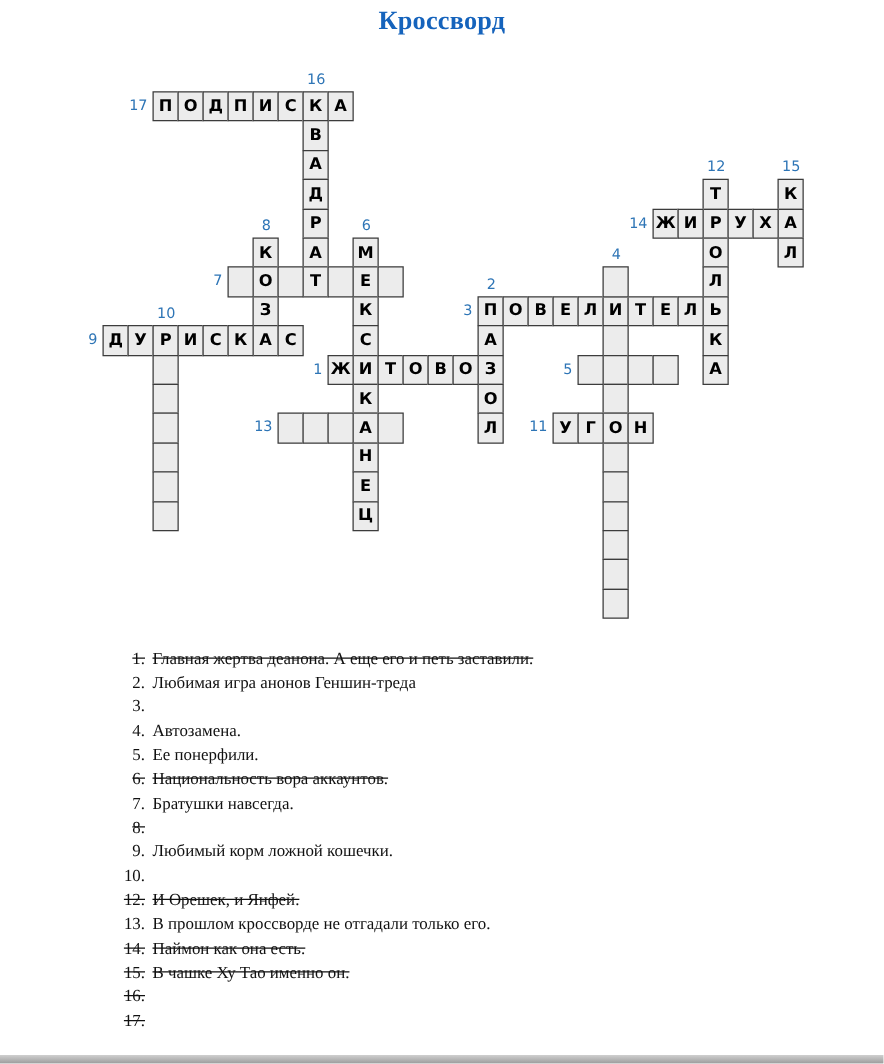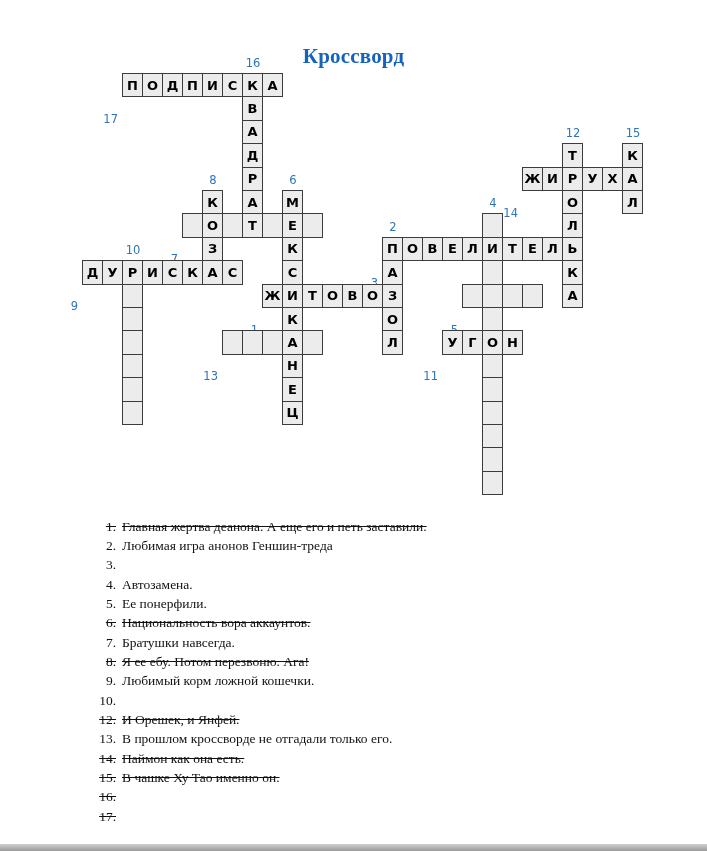--- a/index.html
+++ b/index.html
@@ -6,39 +6,38 @@
   html,body { background:#fff; }
   #page {
     position:relative; width:707px; height:851px; background:#ffffff;
     overflow:hidden; font-family:"Liberation Sans", sans-serif;
   }
   #page-title {
     position:absolute; top:4px; left:0; width:100%;
     text-align:center; font-family:"Liberation Serif", serif;
     font-weight:bold; font-size:21px; color:var(--c-title,#1563BC);
     letter-spacing:0.2px;
-    margin-top:40px;
   }
   #grid { position:absolute; inset:0; }
   .cell {
     position:absolute; width:21px; height:24.4px;
     background:var(--c-cellbg,#ECECEC);
     border:1px solid var(--c-cellborder,#3C3C3C);
     display:flex; align-items:center; justify-content:center;
   }
   .cell span {
     font-family:"DejaVu Sans", sans-serif; font-weight:bold;
     font-size:13px; color:var(--c-letter,#000); line-height:1;
   }
   .wlabel {
     position:absolute; font-family:"DejaVu Sans", sans-serif;
     font-size:11.5px; color:var(--c-label,#2E75B6); line-height:1;
     white-space:nowrap;
   }
-  .wlabel.left { transform:translateX(-100%);margin-top:35px; }
+  .wlabel.left { transform:translateX(-100%); }
   .wlabel.top  { transform:translateX(-50%); }
   #clues {
     position:absolute; left:92px; top:517px; width:580px;
     font-family:"Liberation Serif", serif; font-size:13.5px; color:#111;
   }
   .clue { display:flex; height:19.35px; align-items:center; white-space:nowrap; }
   .clue .num { width:24px; text-align:right; margin-right:6px; flex:none; }
   .clue.struck .num, .clue.struck .txt { text-decoration:line-through; }
   #page-edge {
     position:absolute; left:0; top:844px; width:707px; height:7px;
@@ -386,21 +385,20 @@
       <div class="clue struck">
         <span class="num">6.</span>
         <span class="txt">Национальность вора аккаунтов.</span>
       </div>
       <div class="clue">
         <span class="num">7.</span>
         <span class="txt">Братушки навсегда.</span>
       </div>
       <div class="clue struck">
         <span class="num">8.</span>
-        <span class="txt">Я ее ебу. Потом перезвоню. Ага!</span>
       </div>
       <div class="clue">
         <span class="num">9.</span>
         <span class="txt">Любимый корм ложной кошечки.</span>
       </div>
       <div class="clue">
         <span class="num">10.</span>
       </div>
       <div class="clue struck">
         <span class="num">12.</span>

